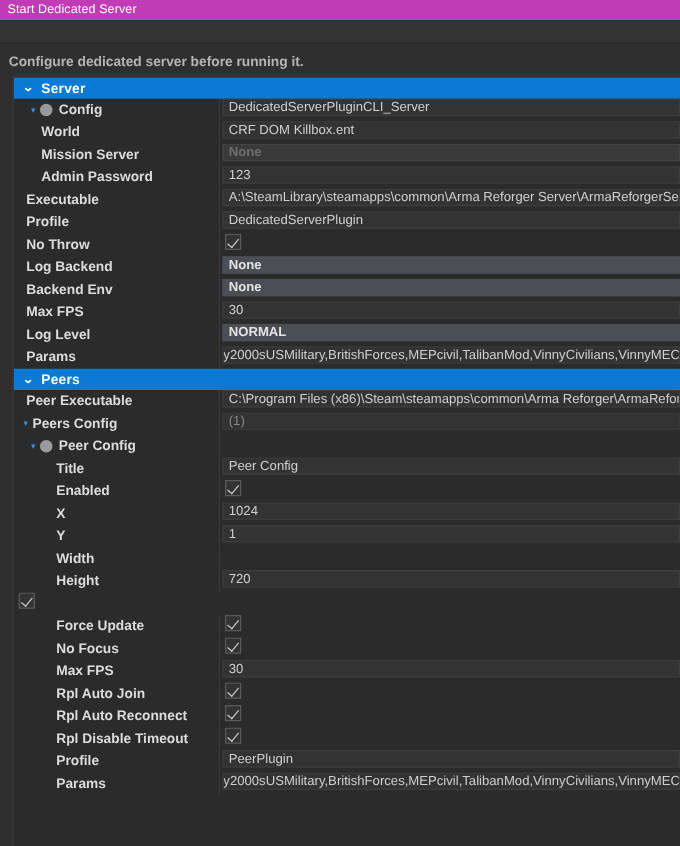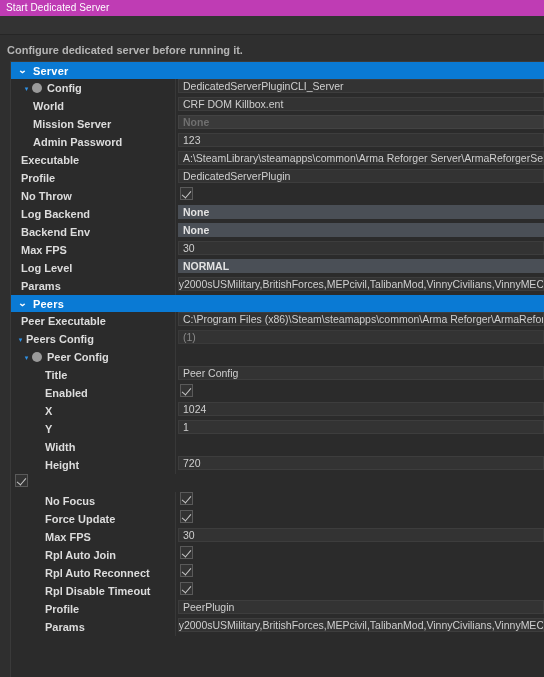--- a/index.html
+++ b/index.html
@@ -418,29 +418,29 @@
           <div class="field">720</div>
         </div>
       </div>
       <div class="row">
         <div class="value-cell">
           <span class="checkbox"></span>
         </div>
       </div>
       <div class="row">
         <div class="label-cell ind3">
+          <span class="label-text">Force Update</span>
+        </div>
+        <div class="value-cell">
+          <span class="checkbox"></span>
+        </div>
+      </div>
+      <div class="row">
+        <div class="label-cell ind3">
           <span class="label-text">No Focus</span>
-        </div>
-        <div class="value-cell">
-          <span class="checkbox"></span>
-        </div>
-      </div>
-      <div class="row">
-        <div class="label-cell ind3">
-          <span class="label-text">Force Update</span>
         </div>
         <div class="value-cell">
           <span class="checkbox"></span>
         </div>
       </div>
       <div class="row">
         <div class="label-cell ind3">
           <span class="label-text">Max FPS</span>
         </div>
         <div class="value-cell">

